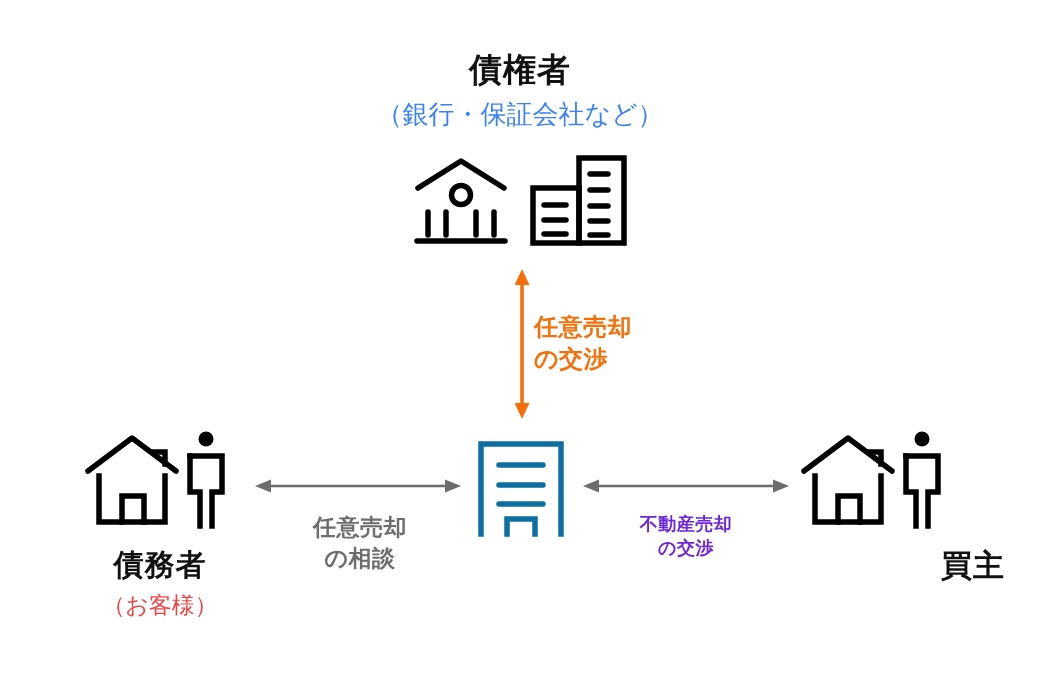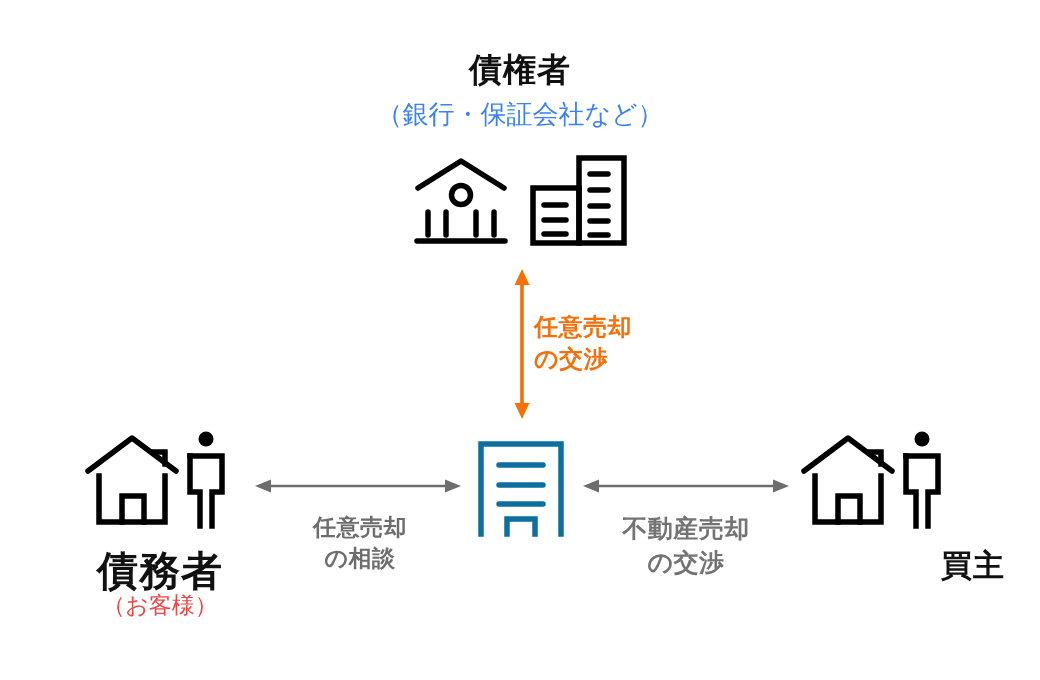--- a/index.html
+++ b/index.html
@@ -60,21 +60,21 @@
     line-height: 1.32;
     color: #f5700a;
     letter-spacing: 0.5px;
   }
 
   
   #debtor-icon { left: 84px; top: 430px; width: 150px; height: 100px; }
   #debtor-title {
     left: 20px; top: 548px; width: 280px;
     text-align: center;
-    font-size: 41px; font-weight: 700;
+    font-size: 30px; font-weight: 700;
     line-height: 1.15; color: #111111;
     letter-spacing: 1px;
   }
   #debtor-subtitle {
     left: 20px; top: 592px; width: 280px;
     text-align: center;
     font-size: 23px; font-weight: 400;
     line-height: 1.2; color: #ef4444;
   }
 
@@ -104,22 +104,22 @@
     left: 262px; top: 512px; width: 196px;
     text-align: center;
     font-size: 23px; font-weight: 700;
     line-height: 1.35; color: #6d6d6d;
     letter-spacing: 0.5px;
   }
   #right-arrow { left: 580px; top: 474px; width: 212px; height: 24px; }
   #right-arrow-label {
     left: 584px; top: 512px; width: 204px;
     text-align: center;
-    font-size: 25px; font-weight: 700;
-    line-height: 1.35; color: #737373;
+    font-size: 18px; font-weight: 700;
+    line-height: 1.35; color: #6d28d9;
     letter-spacing: 0.5px;
   }
   .line2 { display: block; }
 </style>
 </head>
 <body>
 
 <div id="stage">
 
   <div class="abs" id="creditor-title">債権者</div>

